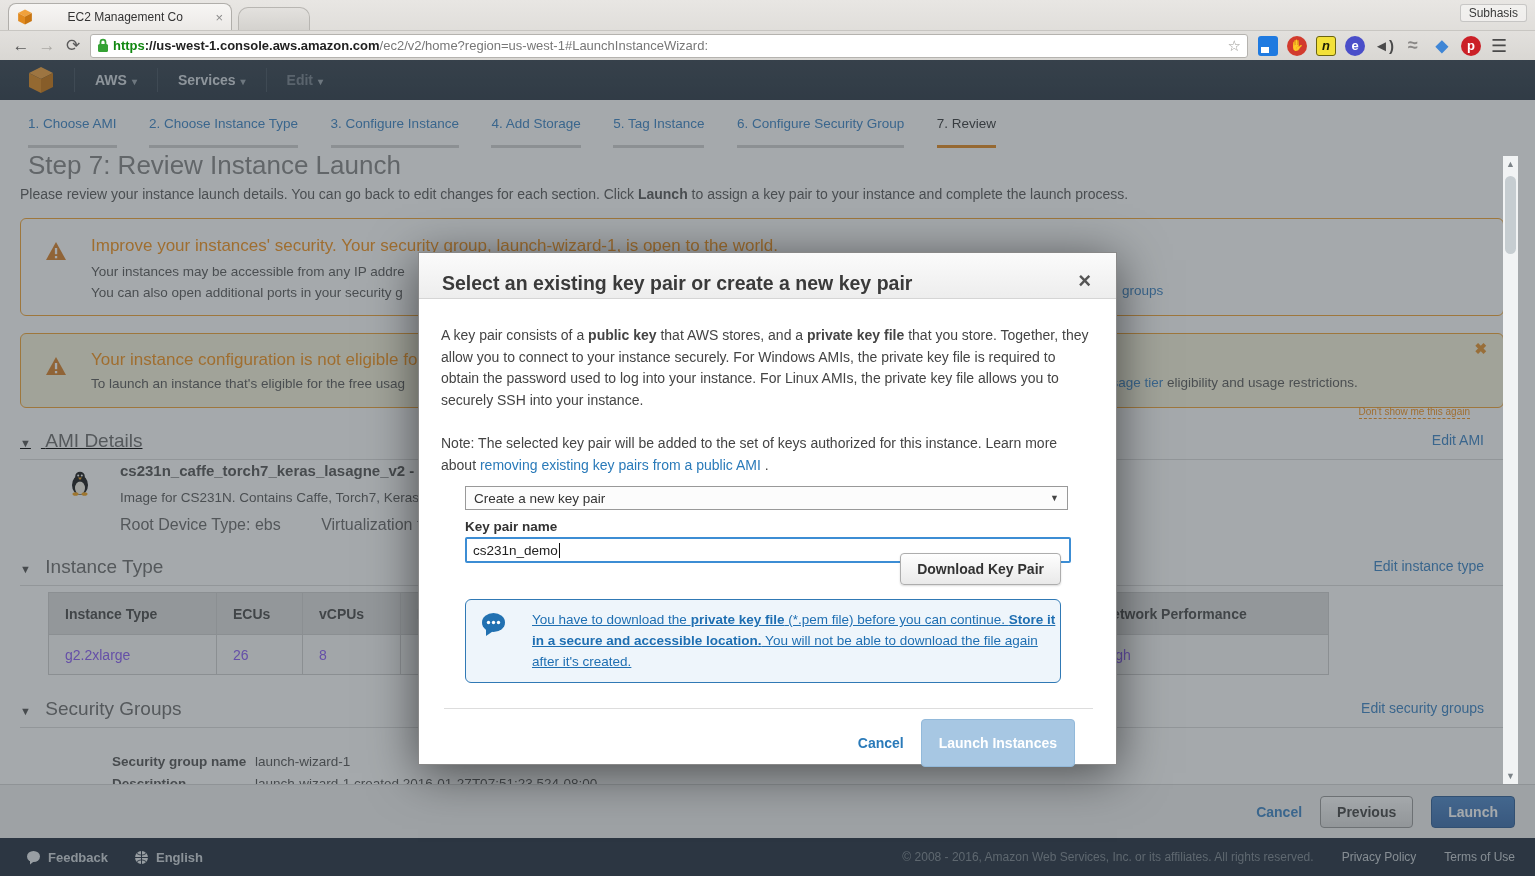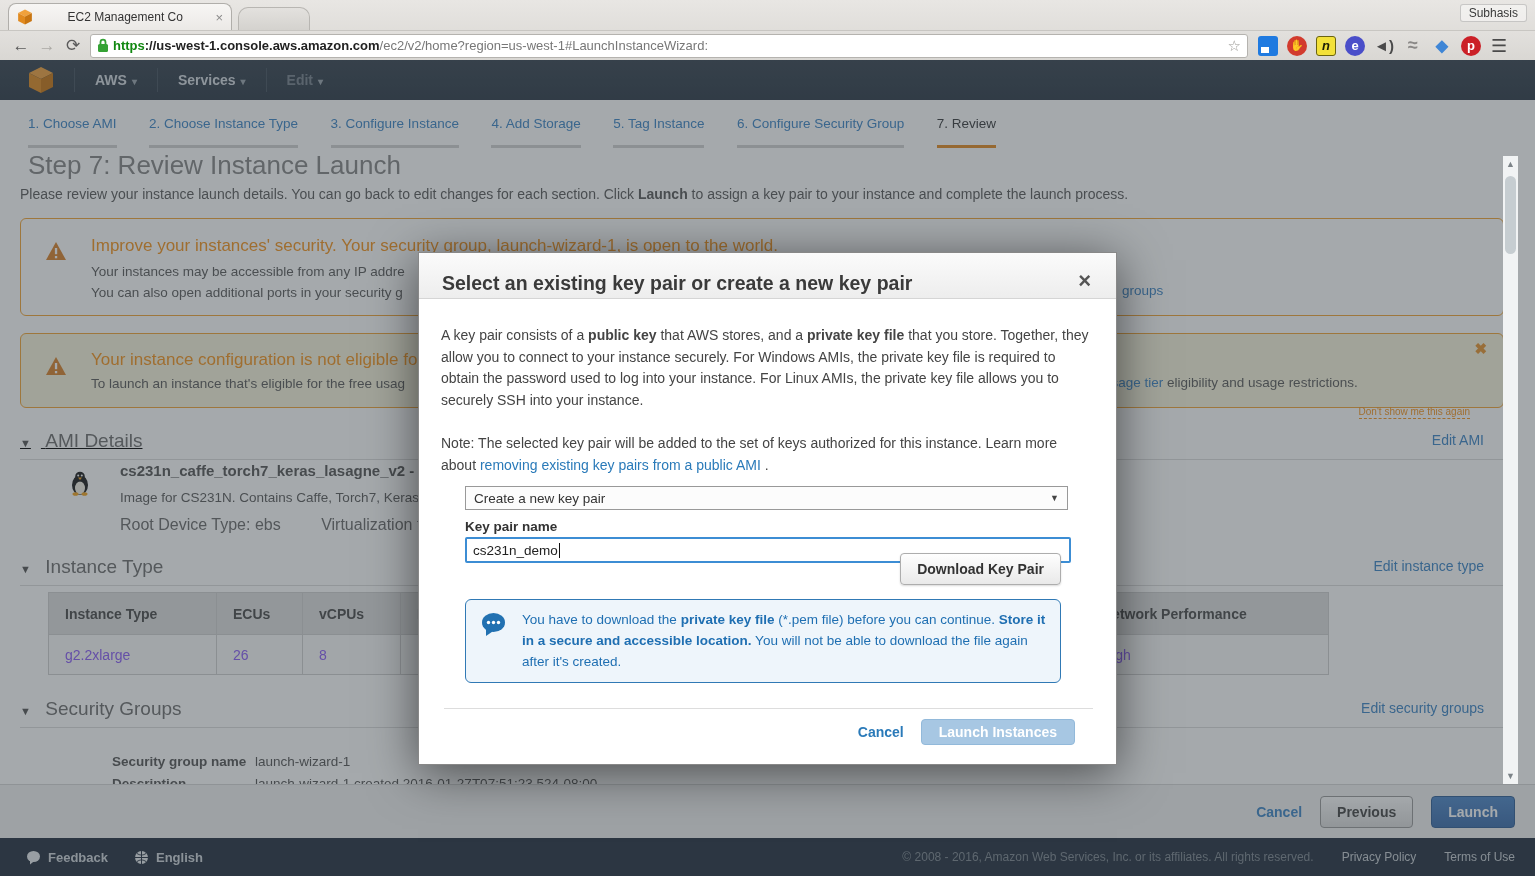--- a/index.html
+++ b/index.html
@@ -118,26 +118,26 @@
   #m-p1{top:72px;}
   #m-note{top:180px;}
   .m-p a{color:#2a7ab9;text-decoration:none;}
   .m-select{position:absolute;left:46px;top:233px;width:603px;height:24px;background:#fcfcfc;border:1px solid #999;display:flex;align-items:center;padding:0 8px;font-size:13.5px;color:#333;}
   .m-select .sel-caret{margin-left:auto;font-size:9px;color:#444;}
   .m-label{position:absolute;left:46px;top:266px;font-size:13.5px;font-weight:bold;color:#333;}
   .m-input{position:absolute;left:46px;top:284px;width:606px;height:26px;background:#fff;border:2px solid #3c8dd4;border-radius:2px;display:flex;align-items:center;padding:0 6px;font-size:13.5px;color:#222;}
   .caret-bar{display:inline-block;width:1px;height:15px;background:#111;margin-left:1px;}
   .m-download{position:absolute;right:55px;top:300px;font-size:14px;font-weight:bold;color:#333;background:linear-gradient(#fefefe,#e9e9e9);border:1px solid #adadad;border-radius:4px;padding:7px 16px;box-shadow:0 1px 2px rgba(0,0,0,0.15);}
   .m-info{position:absolute;left:46px;top:346px;width:596px;height:84px;background:#eef5fb;border:1px solid #3079b5;border-radius:6px;color:#1f6fb2;font-size:13.5px;line-height:21px;}
-  .m-info .txt{position:absolute;left:56px;top:9px;width:534px;}
+  .m-info .txt{position:absolute;left:66px;top:9px;width:534px;text-decoration:underline;}
   .m-info .bub{position:absolute;left:14px;top:12px;}
   .m-divider{position:absolute;left:25px;top:455px;width:649px;border-top:1px solid #ddd;}
   .m-footer{position:absolute;left:0;top:466px;width:100%;display:flex;justify-content:flex-end;align-items:center;gap:17px;padding-right:41px;}
   .m-cancel{font-size:14px;font-weight:bold;color:#2a7ab9;text-decoration:none;}
-  .m-launch{font-size:14px;font-weight:bold;color:#fff;background:#a7c7e3;border:1px solid #92b9da;border-radius:4px;padding:4px 17px;}
+  .m-launch{font-size:14px;font-weight:bold;color:#fff;background:#a7c7e3;border:1px solid #92b9da;border-radius:4px;padding:15px 17px;}
 </style>
 </head>
 <body>
 
 <div id="screen">
 
   <div id="browser">
     <div id="tabstrip">
       <div class="tab">
         <svg class="tab-fav" viewBox="0 0 26 28" width="16" height="16">

